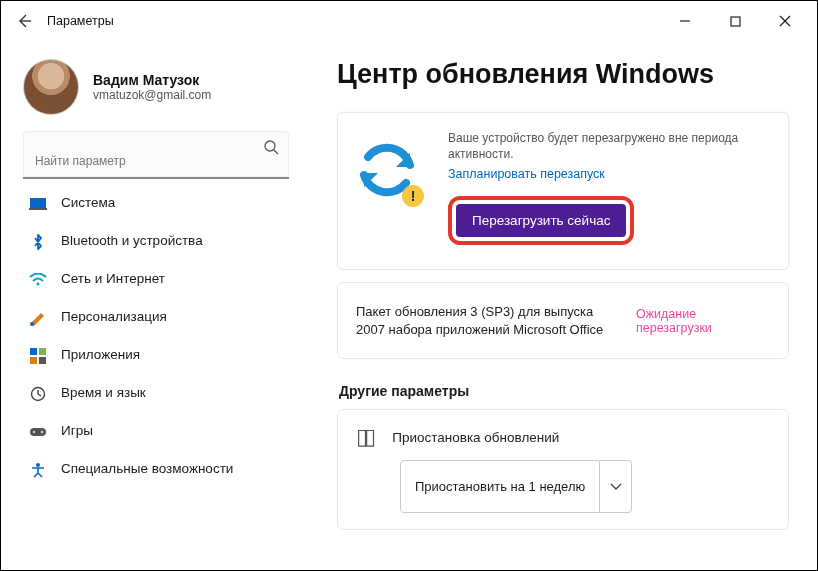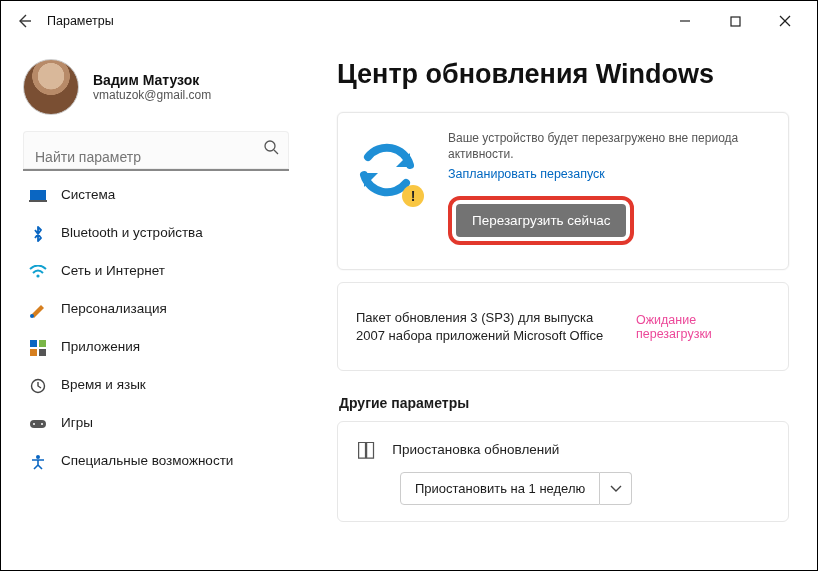--- a/index.html
+++ b/index.html
@@ -18,54 +18,54 @@
   .content { flex:1; padding: 18px 28px 0 36px; overflow:hidden; }
 
   
   .account { display:flex; align-items:center; gap: 14px; padding: 10px 4px 16px 4px; }
   .avatar { width: 56px; height: 56px; border-radius: 50%; background: radial-gradient(circle at 50% 30%, #d9b89a 0 28%, #b78a68 29% 40%, #7a4f33 41% 100%); border:1px solid #ccc; }
   .account .name { font-size: 14px; font-weight: 600; color:#111; }
   .account .email { font-size: 12px; color:#555; }
 
   
   .search { position:relative; margin: 0 4px 16px 4px; }
-  .search input { width: 100%; height: 40px; border: none; border-bottom: 2px solid #888; background:#fbfbfb; border-radius: 4px 4px 0 0; padding: 13px 34px 0 12px; font-size: 14px; color:#333; outline:none; box-shadow: inset 0 0 0 1px #eee; }
+  .search input { width: 100%; height: 48px; border: none; border-bottom: 2px solid #888; background:#fbfbfb; border-radius: 4px 4px 0 0; padding: 13px 34px 0 12px; font-size: 12px; color:#333; outline:none; box-shadow: inset 0 0 0 1px #eee; }
   .search .sicon { position:absolute; right:10px; top:8px; color:#555; }
 
   
   .nav { display:flex; flex-direction:column; gap: 2px; }
   .nav-item { display:flex; align-items:flex-start; gap: 14px; height: 36px; padding: 0 10px; border-radius: 4px; font-size: 13.5px; color:#1b1b1b; cursor:default; }
   .nav-item .nicon { width: 18px; height: 18px; display:flex; align-items:center; justify-content:center; }
 
   
   .page-title { font-size: 27px; font-weight: 600; margin-bottom: 22px; color:#111; }
 
   
   .restart-card { display:flex; gap: 26px; border:1px solid #e7e7e7; border-radius:6px; padding: 18px 18px 24px 10px; margin-bottom: 12px; background:#fff; box-shadow: 0 0 0 1px rgba(0,0,0,0.02); }
   .update-icon { width: 70px; height: 70px; position:relative; flex-shrink:0; margin-top:4px; margin-left:4px; }
   .update-icon .warn { position:absolute; right:-2px; bottom:-2px; width:22px; height:22px; background:#f9c642; border-radius:50%; display:flex; align-items:center; justify-content:center; font-weight:700; color:#222; font-size:14px; }
   .restart-card h3 { font-size: 15px; font-weight:600; margin-bottom:4px; }
   .restart-card .sub { font-size: 12px; color:#555; line-height:1.3; max-width:320px; margin-bottom:2px; }
   .restart-card a.link { font-size: 12.5px; color:#0067c0; text-decoration:none; display:inline-block; margin-top:2px; }
   .restart-btn-wrap { margin-top:14px; display:inline-block; border:4px solid #e2382c; border-radius:12px; padding:4px; }
-  .restart-btn { background:#737373; color:#fff; border:none; padding:9px 16px; font-size:13.5px; border-radius:4px; cursor:pointer; }
-
-  
-  .upd-row { border:1px solid #e7e7e7; border-radius:6px; padding:26px 18px; display:flex; align-items:center; justify-content:center; gap:20px; background:#fff; margin-bottom:24px; }
+  .restart-btn { background:#4c1d95; color:#fff; border:none; padding:9px 16px; font-size:13.5px; border-radius:4px; cursor:pointer; }
+
+  
+  .upd-row { border:1px solid #e7e7e7; border-radius:6px; padding:20px 18px; display:flex; align-items:center; justify-content:center; gap:20px; background:#fff; margin-bottom:24px; }
   .upd-row .uname { font-size:13px; color:#222; line-height:1.35; max-width:260px; }
   .upd-row .ustatus { font-size:12.5px; color:#ec4899; }
 
   
   .section-title { font-size:14px; font-weight:600; margin: 6px 0 10px 2px; }
   .pause-card { border:1px solid #e7e7e7; border-radius:6px; padding:14px 18px 16px 18px; background:#fff; }
   .pause-card .row1 { display:flex; align-items:center; gap:20px; margin-bottom:10px; }
   .pause-card .picon { font-size:22px; color:#555; letter-spacing:-4px; }
   .pause-card .plabel { font-size:13.5px; color:#222; }
   .pause-select { display:flex; align-items:stretch; margin-left:44px; }
-  .pause-select .main { border:1px solid #ccc; border-radius:4px 0 0 4px; padding:8px 14px; font-size:13px; background:#fff; }
+  .pause-select .main { border:1px solid #ccc; border-radius:4px 0 0 4px; padding:18px 14px; font-size:13px; background:#fff; }
   .pause-select .drop { border:1px solid #ccc; border-left:none; border-radius:0 4px 4px 0; width:32px; display:flex; align-items:center; justify-content:center; background:#fff; }
 
   svg { display:block; }
 </style>
 </head>
 <body>
 
 <div class="titlebar">
   <div class="back-btn">
     <svg width="16" height="16" viewBox="0 0 16 16">

